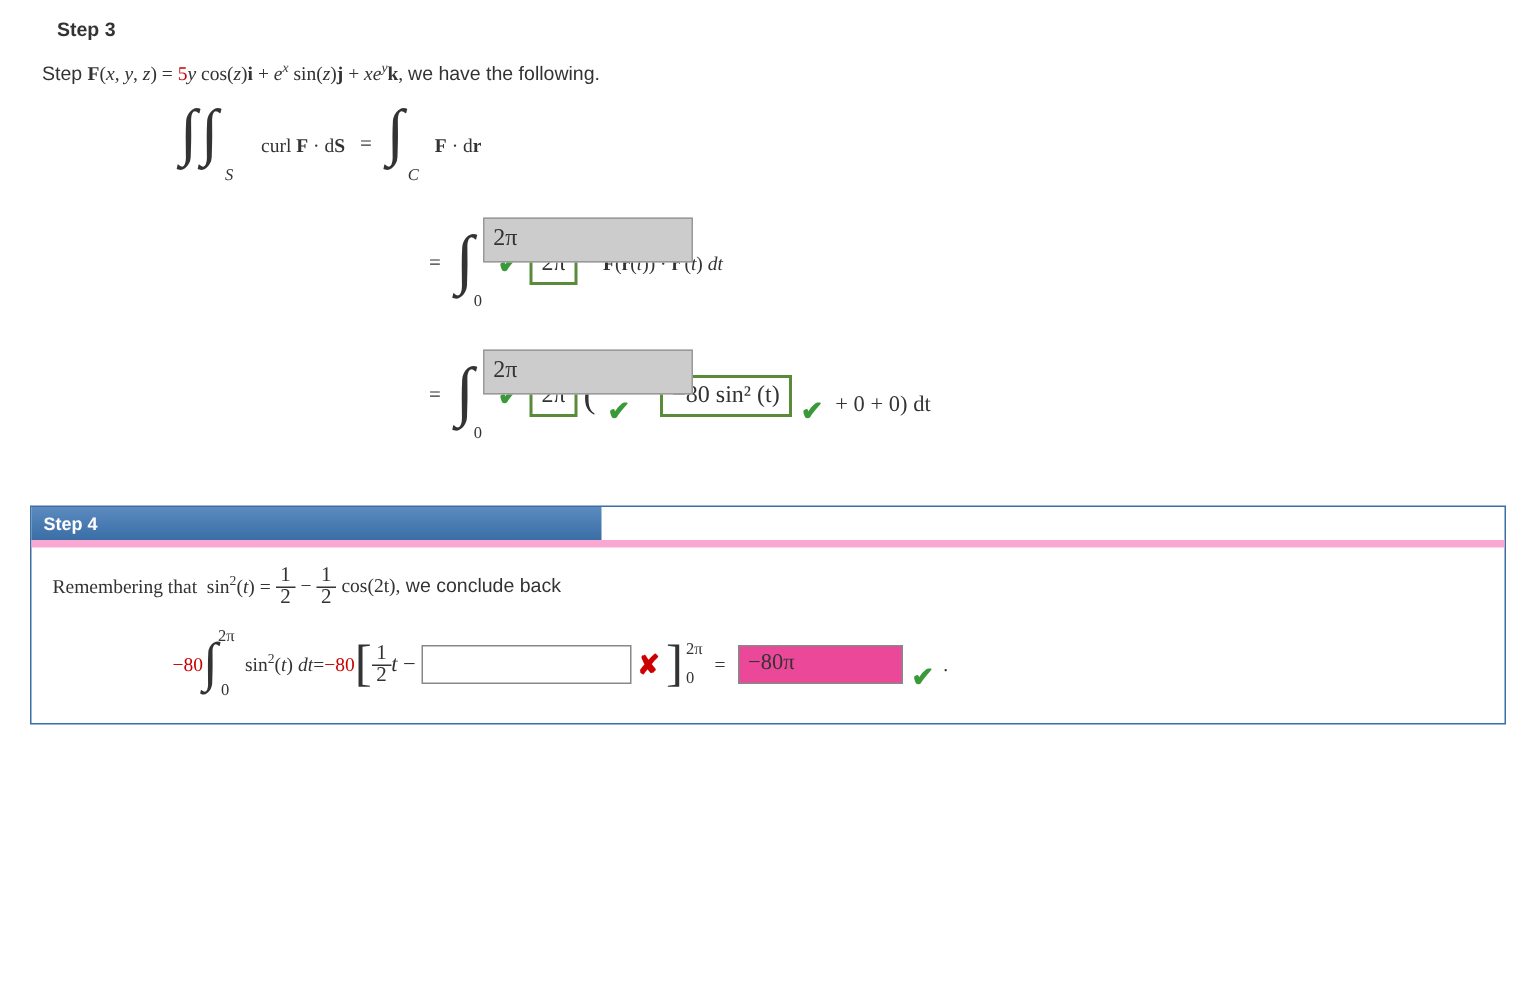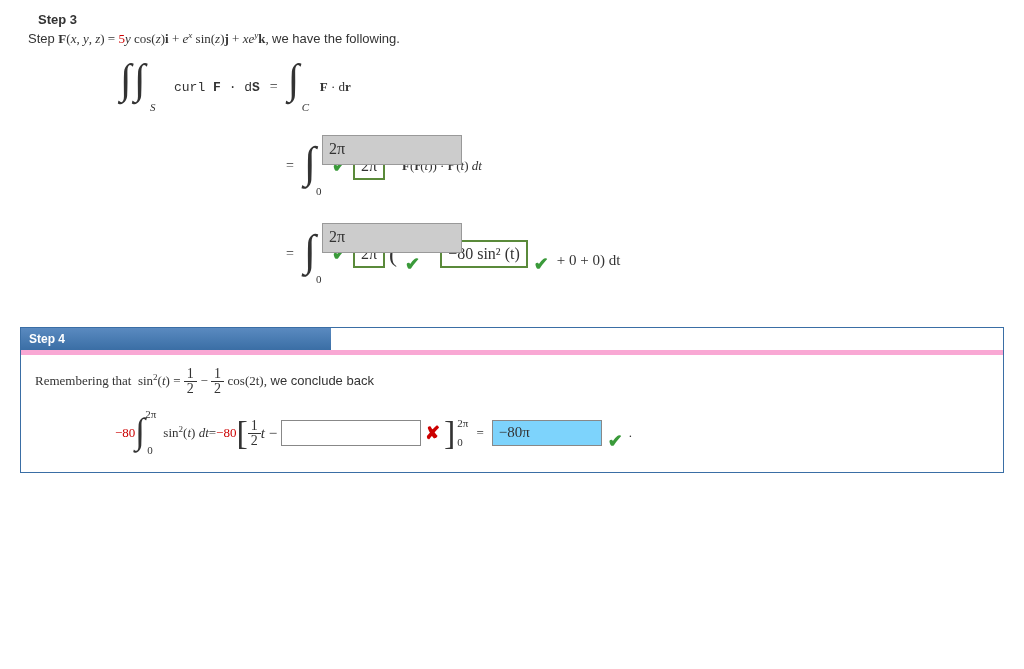--- a/index.html
+++ b/index.html
@@ -13,21 +13,21 @@
   }
   .page {
     width: 1024px;
     height: 669px;
     padding: 8px 20px 0 20px;
     position: relative;
   }
   .step-heading {
     font-weight: bold;
     font-size: 13px;
-    margin: 4px 18px 4px 18px;
+    margin: 4px 18px 14px 18px;
   }
   .prompt-line {
     margin: 0 0 10px 8px;
     font-size: 13px;
   }
   .math-b { font-weight: bold; }
   .red { color: #c00; }
   .eq-row {
     display: flex;
     align-items: center;
@@ -100,21 +100,21 @@
     margin-top:34px;
   }
   .step4-head {
     background:#3a6ea5;
     background: linear-gradient(#5a8ac0,#3a6ea5);
     color:#fff;
     font-weight:bold;
     font-size:12px;
     padding:4px 8px;
     display:inline-block;
-    width:310px;
+    width:380px;
   }
   .step4-body {
     padding:12px 14px 16px 14px;
     border-top:5px solid #f9a8d4;
   }
   .frac {
     display:inline-flex;
     flex-direction:column;
     align-items:center;
     vertical-align:middle;
@@ -130,21 +130,21 @@
     height:26px;
     border:1px solid #888;
     background:#fff;
     vertical-align:middle;
   }
   .answer-input {
     display:inline-block;
     width:110px;
     height:26px;
     border:1px solid #888;
-    background:#7dd3fc;
+    background:#ec4899;
     font-family:"Times New Roman",serif;
     font-size:15px;
     padding:3px 6px;
     vertical-align:middle;
   }
   .bracket-eval {
     display:inline-flex;
     align-items:center;
     font-family:"Times New Roman",serif;
     font-size:15px;
@@ -195,21 +195,21 @@
     </span>
     <span> we have the following.</span>
   </div>
 
   <div class="eq-row indent1">
     <span class="surf-int">
       <span class="i1">∫</span>
         <span class="i2">∫</span>
       <span class="sub">S</span>
     </span>
-    <span class="serif" style="margin-left:4px;font-family:Liberation Mono, monospace;">curl <span class="math-b">F</span> · d<span class="math-b">S</span></span>
+    <span class="serif" style="margin-left:4px;">curl <span class="math-b">F</span> · d<span class="math-b">S</span></span>
     <span class="eqsign">=</span>
     <span class="line-int">
       <span class="i1">∫</span>
       <span class="sub">C</span>
     </span>
     <span class="serif" style="margin-left:4px;"><span class="math-b">F</span> · d<span class="math-b">r</span></span>
   </div>
 
   <div class="eq-row indent2">
     <span class="eqsign">=</span>

